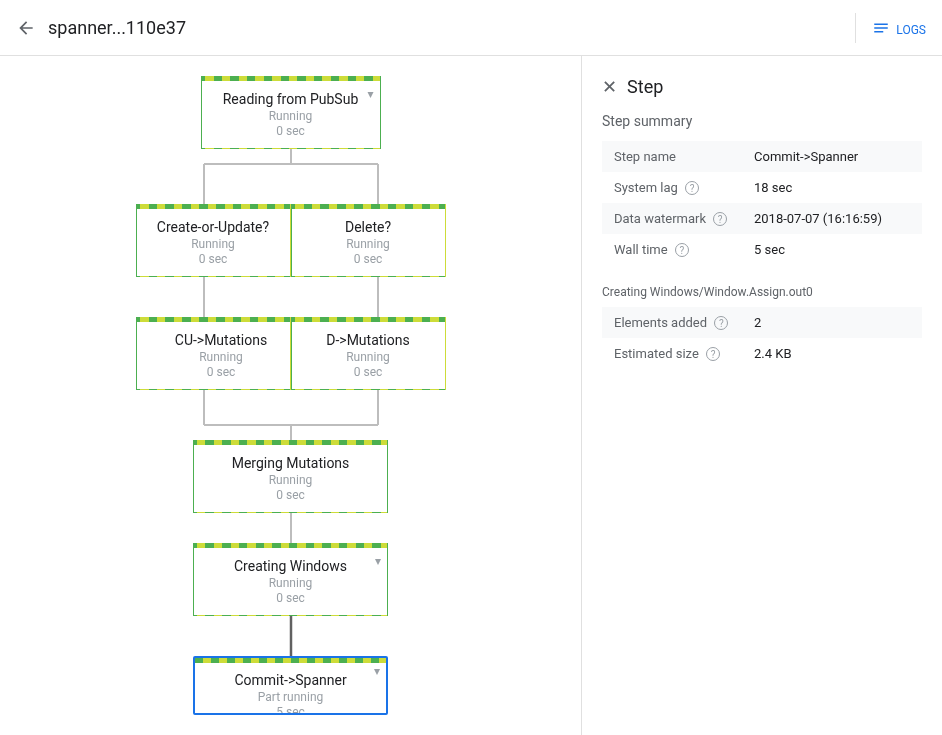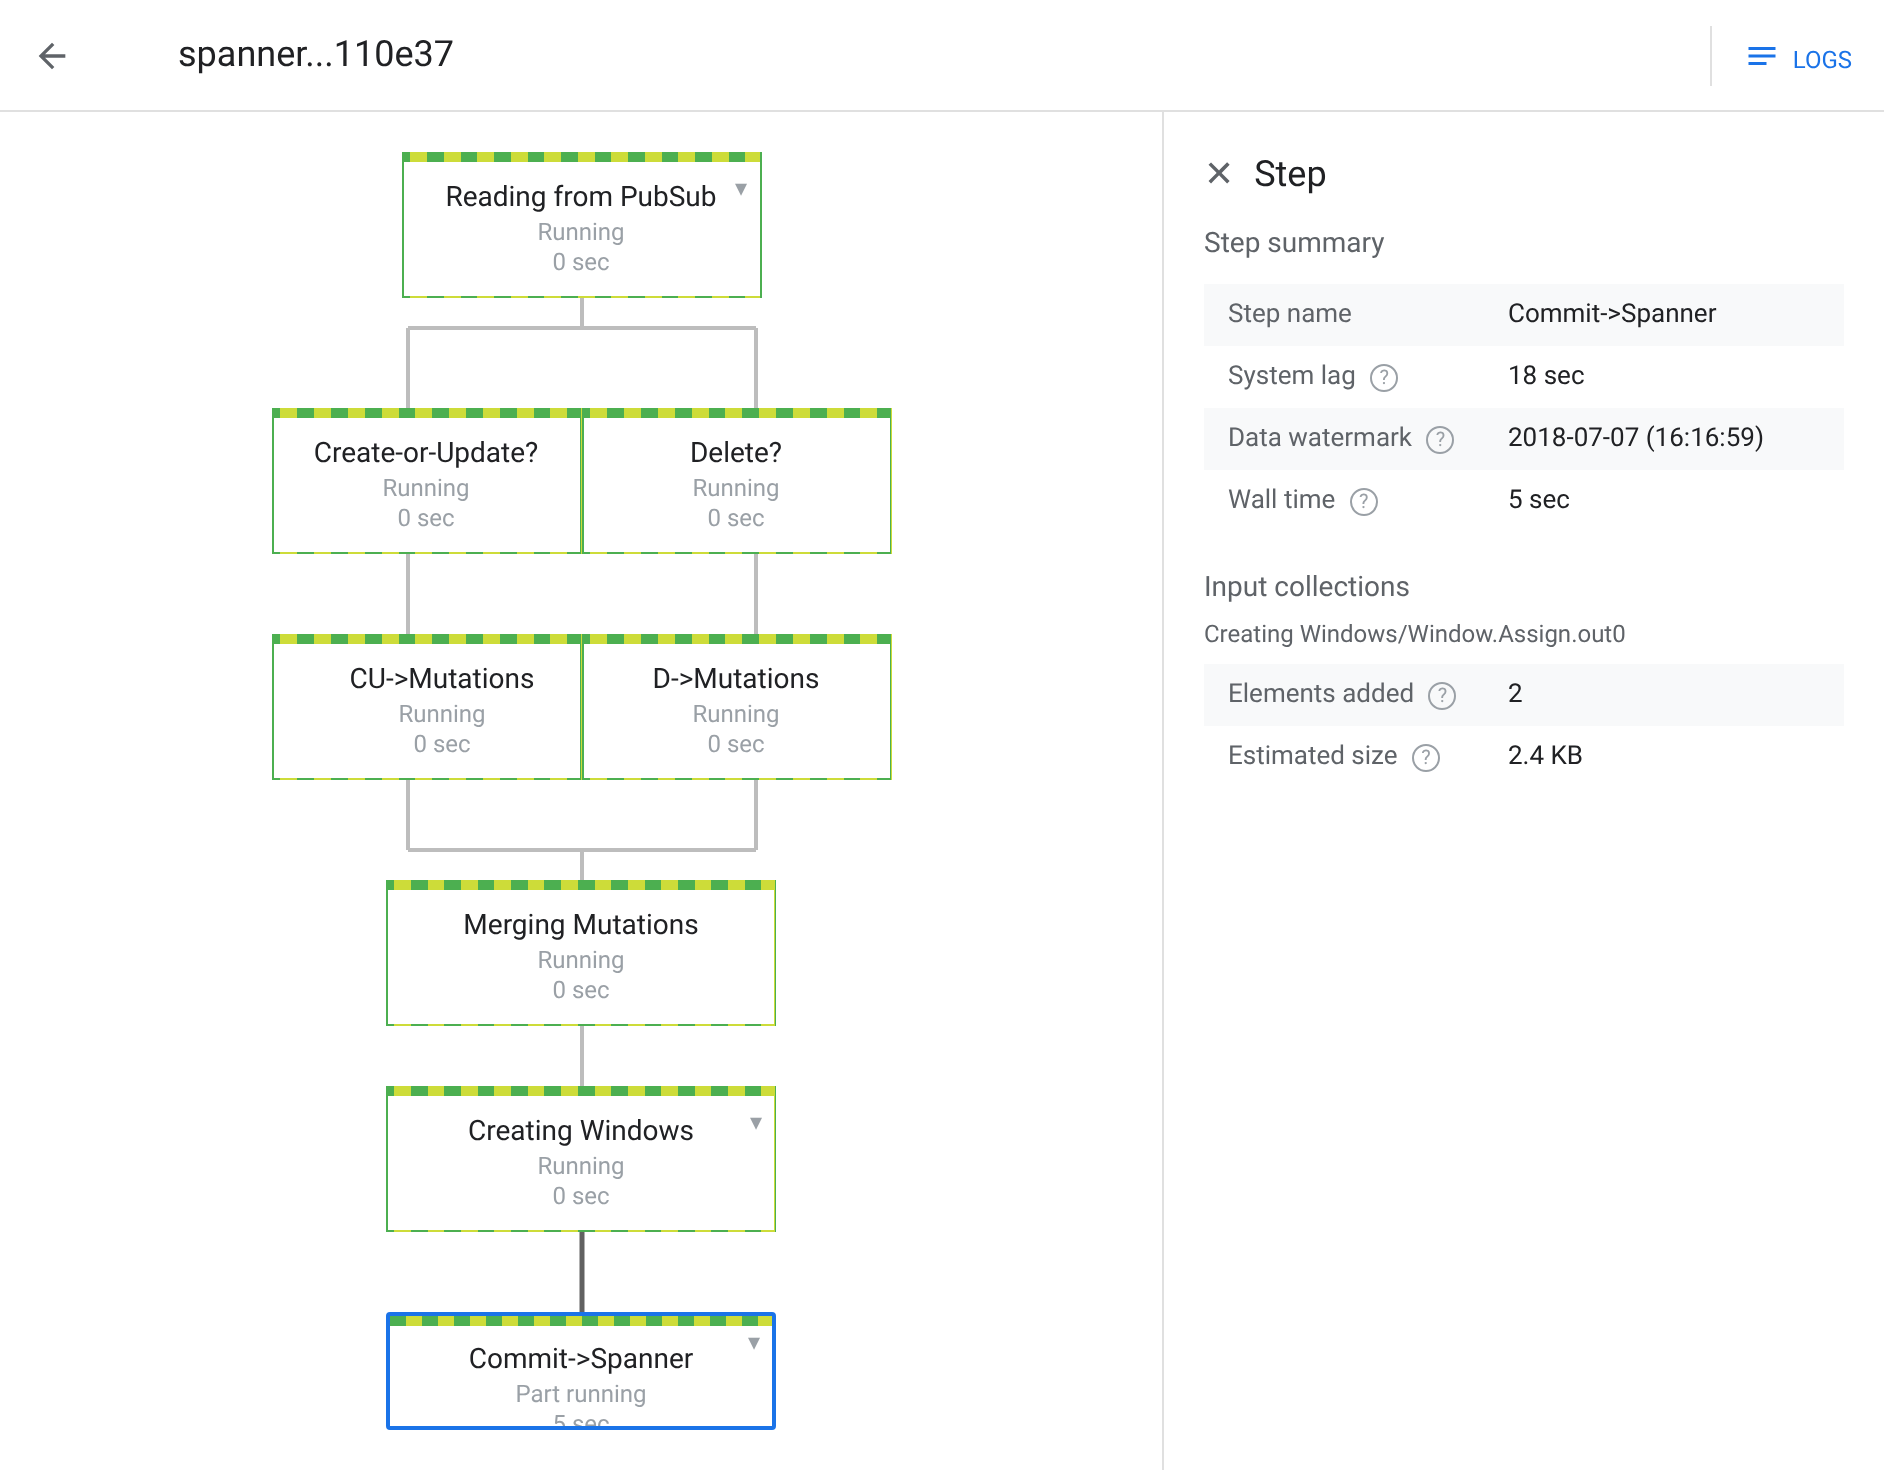--- a/index.html
+++ b/index.html
@@ -19,21 +19,20 @@
       cursor: pointer;
       color: #5f6368;
       font-size: 20px;
       display: flex;
       align-items: center;
     }
     .header-title {
       font-size: 18px;
       color: #202124;
       flex: 1;
-      margin-left: 41px;
     }
     .header-divider {
       width: 1px;
       height: 30px;
       background: #e0e0e0;
       margin: 0 16px;
     }
     .header-logs {
       display: flex;
       align-items: flex-end;
@@ -364,21 +363,20 @@
       </tr>
       <tr>
         <td class="summary-key">
           Wall time <span class="help-icon">?</span>
         </td>
         <td class="summary-value">5 sec</td>
       </tr>
     </tbody>
       </table>
 
-    <div class="input-collections-label">Input collections</div>
     <div class="collection-name">Creating Windows/Window.Assign.out0</div>
 
     <table class="collection-table">
       <tbody>
           <tr>
         <td class="summary-key">
           Elements added <span class="help-icon">?</span>
         </td>
         <td class="summary-value">2</td>
       </tr>

